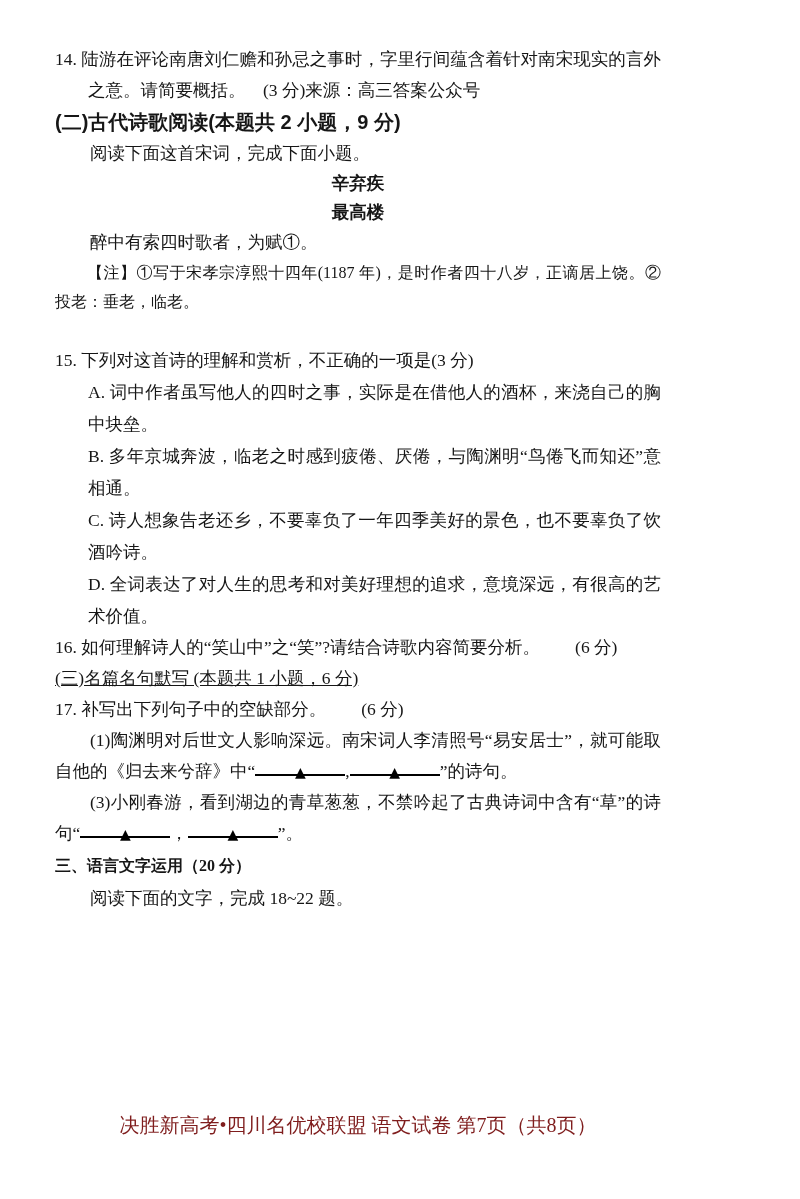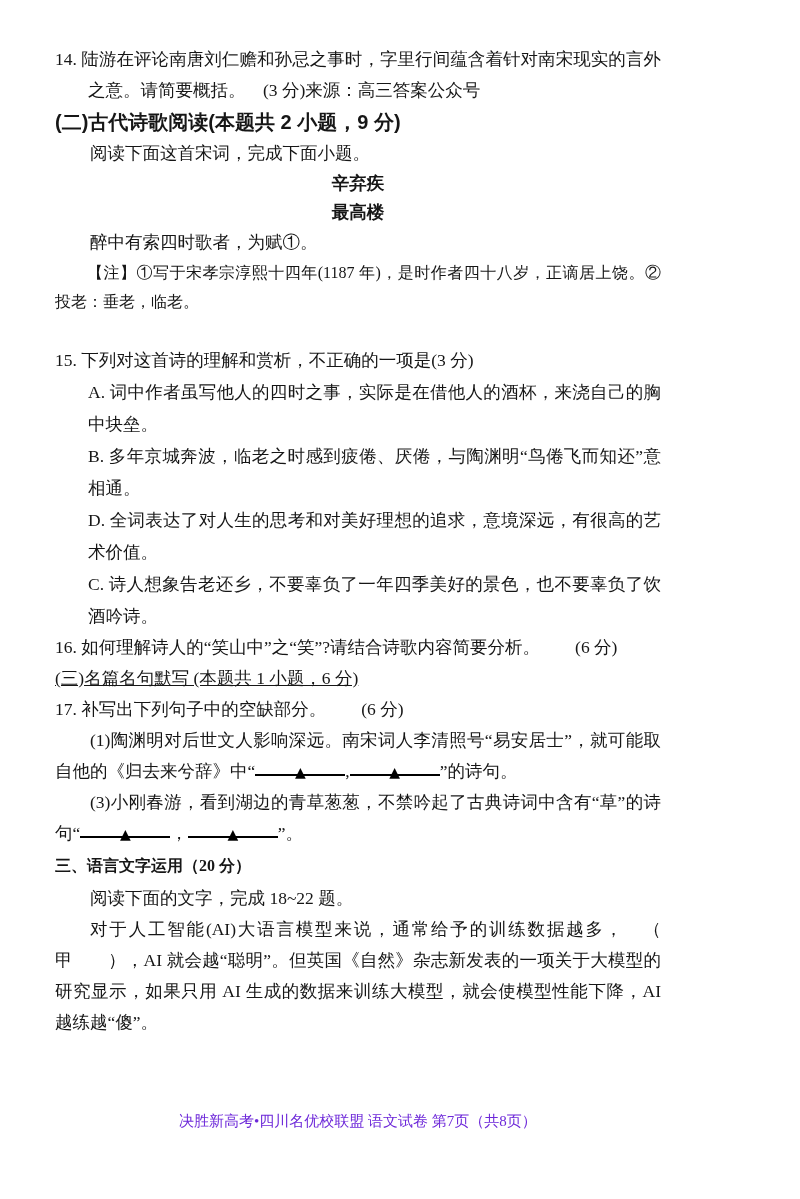--- a/index.html
+++ b/index.html
@@ -30,21 +30,21 @@
   .spacer { height:28px; }
   .q15-block p { line-height:32px; }
   .blank {
     display:inline-block; width:90px; height:18px;
     border-bottom:2px solid #000; text-align:center; text-indent:0;
     vertical-align:baseline; overflow:visible;
   }
   .blank .tri { font-family:"DejaVu Sans",sans-serif; font-size:14px; line-height:18px; color:#000; }
   .footer {
     position:absolute; left:0; right:0; top:1112px;
-    text-align:center; font-size:15px; color:#6d28d9;
+    text-align:center; font-size:20px; color:#7f1d1d;
   }
 </style>
 </head>
 <body>
 
 <div class="page">
   <div class="content">
 
     <p class="hang"><span>14.</span>&nbsp;<span>陆游在评论南唐刘仁赡和孙忌之事时，字里行间蕴含着针对南宋现实的言外之意。请简要概括。　(3 分)来源：高三答案公众号</span></p>
 
@@ -59,38 +59,37 @@
 
 
     <p class="indent2 note">【注】①写于宋孝宗淳熙十四年(1187 年)，是时作者四十八岁，正谪居上饶。②投老：垂老，临老。</p>
 
     <div class="spacer"></div>
 
     <div class="q15-block">
       <p class="hang"><span>15.</span>&nbsp;<span>下列对这首诗的理解和赏析，不正确的一项是(3 分)</span></p>
       <p class="opt"><span>A.</span>&nbsp;<span>词中作者虽写他人的四时之事，实际是在借他人的酒杯，来浇自己的胸中块垒。</span></p>
       <p class="opt"><span>B.</span>&nbsp;<span>多年京城奔波，临老之时感到疲倦、厌倦，与陶渊明“鸟倦飞而知还”意相通。</span></p>
+      <p class="opt"><span>C.</span>&nbsp;<span>诗人想象告老还乡，不要辜负了一年四季美好的景色，也不要辜负了饮酒吟诗。</span></p>
       <p class="opt"><span>D.</span>&nbsp;<span>全词表达了对人生的思考和对美好理想的追求，意境深远，有很高的艺术价值。</span></p>
-      <p class="opt"><span>C.</span>&nbsp;<span>诗人想象告老还乡，不要辜负了一年四季美好的景色，也不要辜负了饮酒吟诗。</span></p>
     </div>
 
     <p class="hang"><span>16.</span>&nbsp;<span>如何理解诗人的“笑山中”之“笑”?请结合诗歌内容简要分析。　　(6 分)</span></p>
 
     <p class="sec-heading-plain">(三)名篇名句默写 (本题共 1 小题，6 分)</p>
 
     <p class="hang"><span>17.</span>&nbsp;<span>补写出下列句子中的空缺部分。　　(6 分)</span></p>
 
     <p class="indent2"><span>(1)陶渊明对后世文人影响深远。南宋词人李清照号“易安居士”，就可能取自他的《归去来兮辞》中“</span><span class="blank"><span class="tri">▲</span></span><span>,</span><span class="blank"><span class="tri">▲</span></span><span>”的诗句。</span></p>
 
 
     <p class="indent2"><span>(3)小刚春游，看到湖边的青草葱葱，不禁吟起了古典诗词中含有“草”的诗句“</span><span class="blank"><span class="tri">▲</span></span><span>，</span><span class="blank"><span class="tri">▲</span></span><span>”。</span></p>
 
     <p class="main-heading">三、语言文字运用（20 分）</p>
 
     <p class="indent2">阅读下面的文字，完成 18~22 题。</p>
 
 
-    <p class="indent2">对于人工智能(AI)大语言模型来说，通常给予的训练数据越多，　（　　甲　　），AI 就会越“聪明”。但英国《自然》杂志新发表的一项关于大模型的研究显示，如果只用 AI 生成的数据来训练大模型，就会使模型性能下降，AI 越练越“傻”。</p>
 
   </div>
 
   <div class="footer">决胜新高考•四川名优校联盟 语文试卷 第7页（共8页）</div>
 </div>
 
 </body></html>

